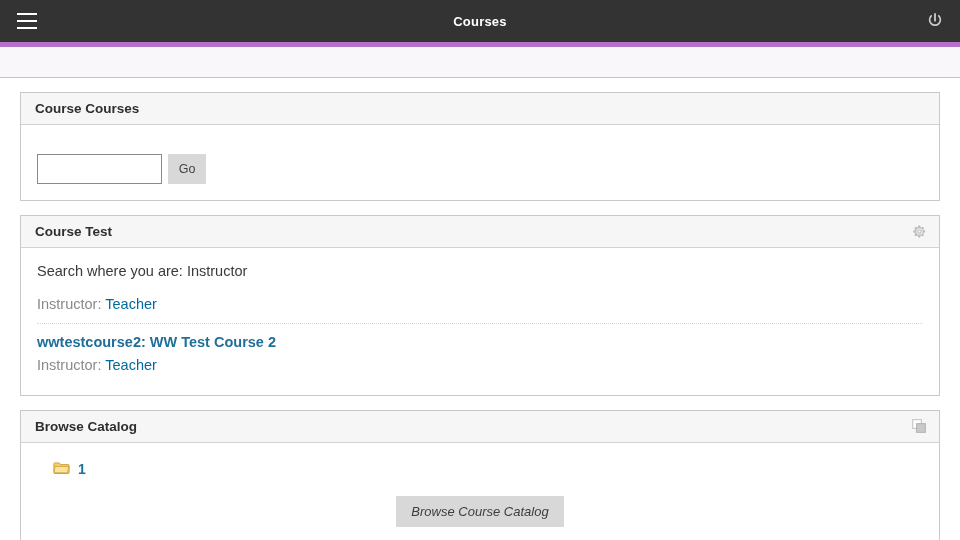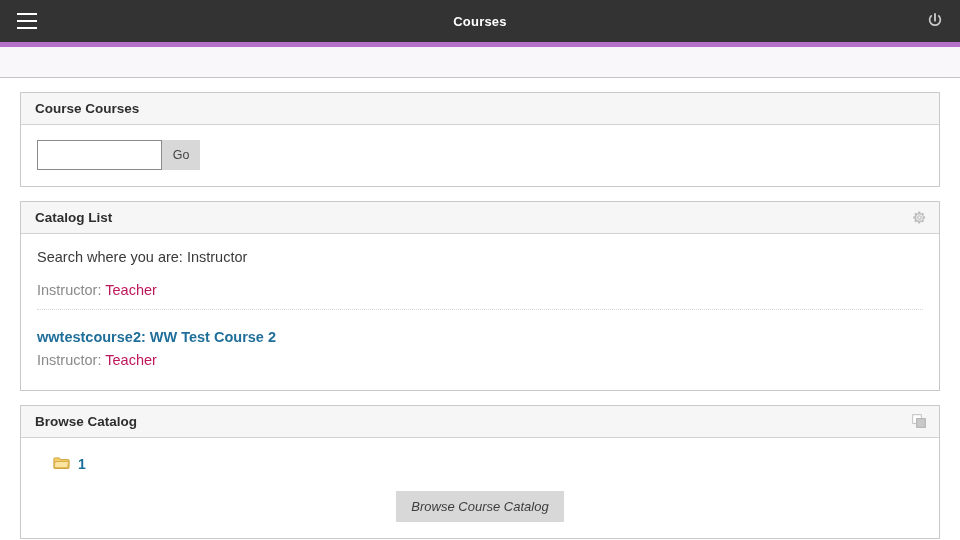--- a/index.html
+++ b/index.html
@@ -112,20 +112,22 @@
   }
   .panel-body {
     padding: 15px 16px 16px 16px;
     background: #ffffff;
   }
 
   
   .search-row {
     display: flex;
     align-items: stretch;
+    gap: 6px;
+    margin-top: 14px;
   }
   .search-input {
     width: 125px;
     height: 30px;
     border: 1px solid #8a8a8a;
     background: #ffffff;
     padding: 2px 5px;
     font-family: "Liberation Sans", sans-serif;
     font-size: 13px;
     color: #333;
@@ -143,36 +145,36 @@
     padding: 0 8px;
   }
 
   
   .list-intro {
     font-size: 14.5px;
     color: #3a3a3a;
     margin-bottom: 14px;
   }
   .course-entry { padding-bottom: 2px; }
-  .course-entry + .course-entry { margin-top: 15px; }
+  .course-entry + .course-entry { margin-top: 6px; }
   .course-link {
     display: block;
     color: #1f6f9a;
     font-weight: bold;
     font-size: 14.5px;
     text-decoration: none;
     cursor: pointer;
     line-height: 1.5;
   }
   .course-meta {
     font-size: 14.5px;
     color: #8a8a8a;
     line-height: 1.55;
   }
-  .course-meta .meta-val { color: #be185d; text-align: right; }
+  .course-meta .meta-val { color: #0369a1; text-align: right; }
   .entry-sep {
     border: 0;
     border-top: 1px dotted #d6d6d6;
     margin: 8px 0 0 0;
   }
 
   
   .catalog-row {
     display: flex;
     align-items: center;
@@ -231,21 +233,21 @@
     <div class="panel-body">
       <div class="search-row">
         <input class="search-input" type="text" value="" placeholder="" style="">
         <button class="go-btn">Go</button>
       </div>
     </div>
   </div>
 
   <div class="panel">
     <div class="panel-head">
-      <div class="panel-title">Catalog List</div>
+      <div class="panel-title">Course Test</div>
       <div class="panel-head-icon">
         <svg width="15" height="15" viewBox="0 0 24 24" aria-hidden="true">
           <path fill="#bdbdbd" d="M12 8.2a3.8 3.8 0 1 0 0 7.6 3.8 3.8 0 0 0 0-7.6zm0 5.7a1.9 1.9 0 1 1 0-3.8 1.9 1.9 0 0 1 0 3.8z"></path>
           <path fill="#bdbdbd" d="M21 13.6v-3.2l-2.3-.4a7 7 0 0 0-.7-1.7l1.3-1.9-2.2-2.2-1.9 1.3a7 7 0 0 0-1.7-.7L13.1 2.5H9.9l-.4 2.3a7 7 0 0 0-1.7.7L5.9 4.2 3.7 6.4l1.3 1.9a7 7 0 0 0-.7 1.7l-2.3.4v3.2l2.3.4c.16.6.4 1.17.7 1.7l-1.3 1.9 2.2 2.2 1.9-1.3c.53.3 1.1.54 1.7.7l.4 2.3h3.2l.4-2.3c.6-.16 1.17-.4 1.7-.7l1.9 1.3 2.2-2.2-1.3-1.9c.3-.53.54-1.1.7-1.7l2.3-.4zM12 17.2A5.2 5.2 0 1 1 12 6.8a5.2 5.2 0 0 1 0 10.4z"></path>
         </svg>
       </div>
     </div>
     <div class="panel-body">
       <div class="list-intro">Search where you are: Instructor</div>
 

